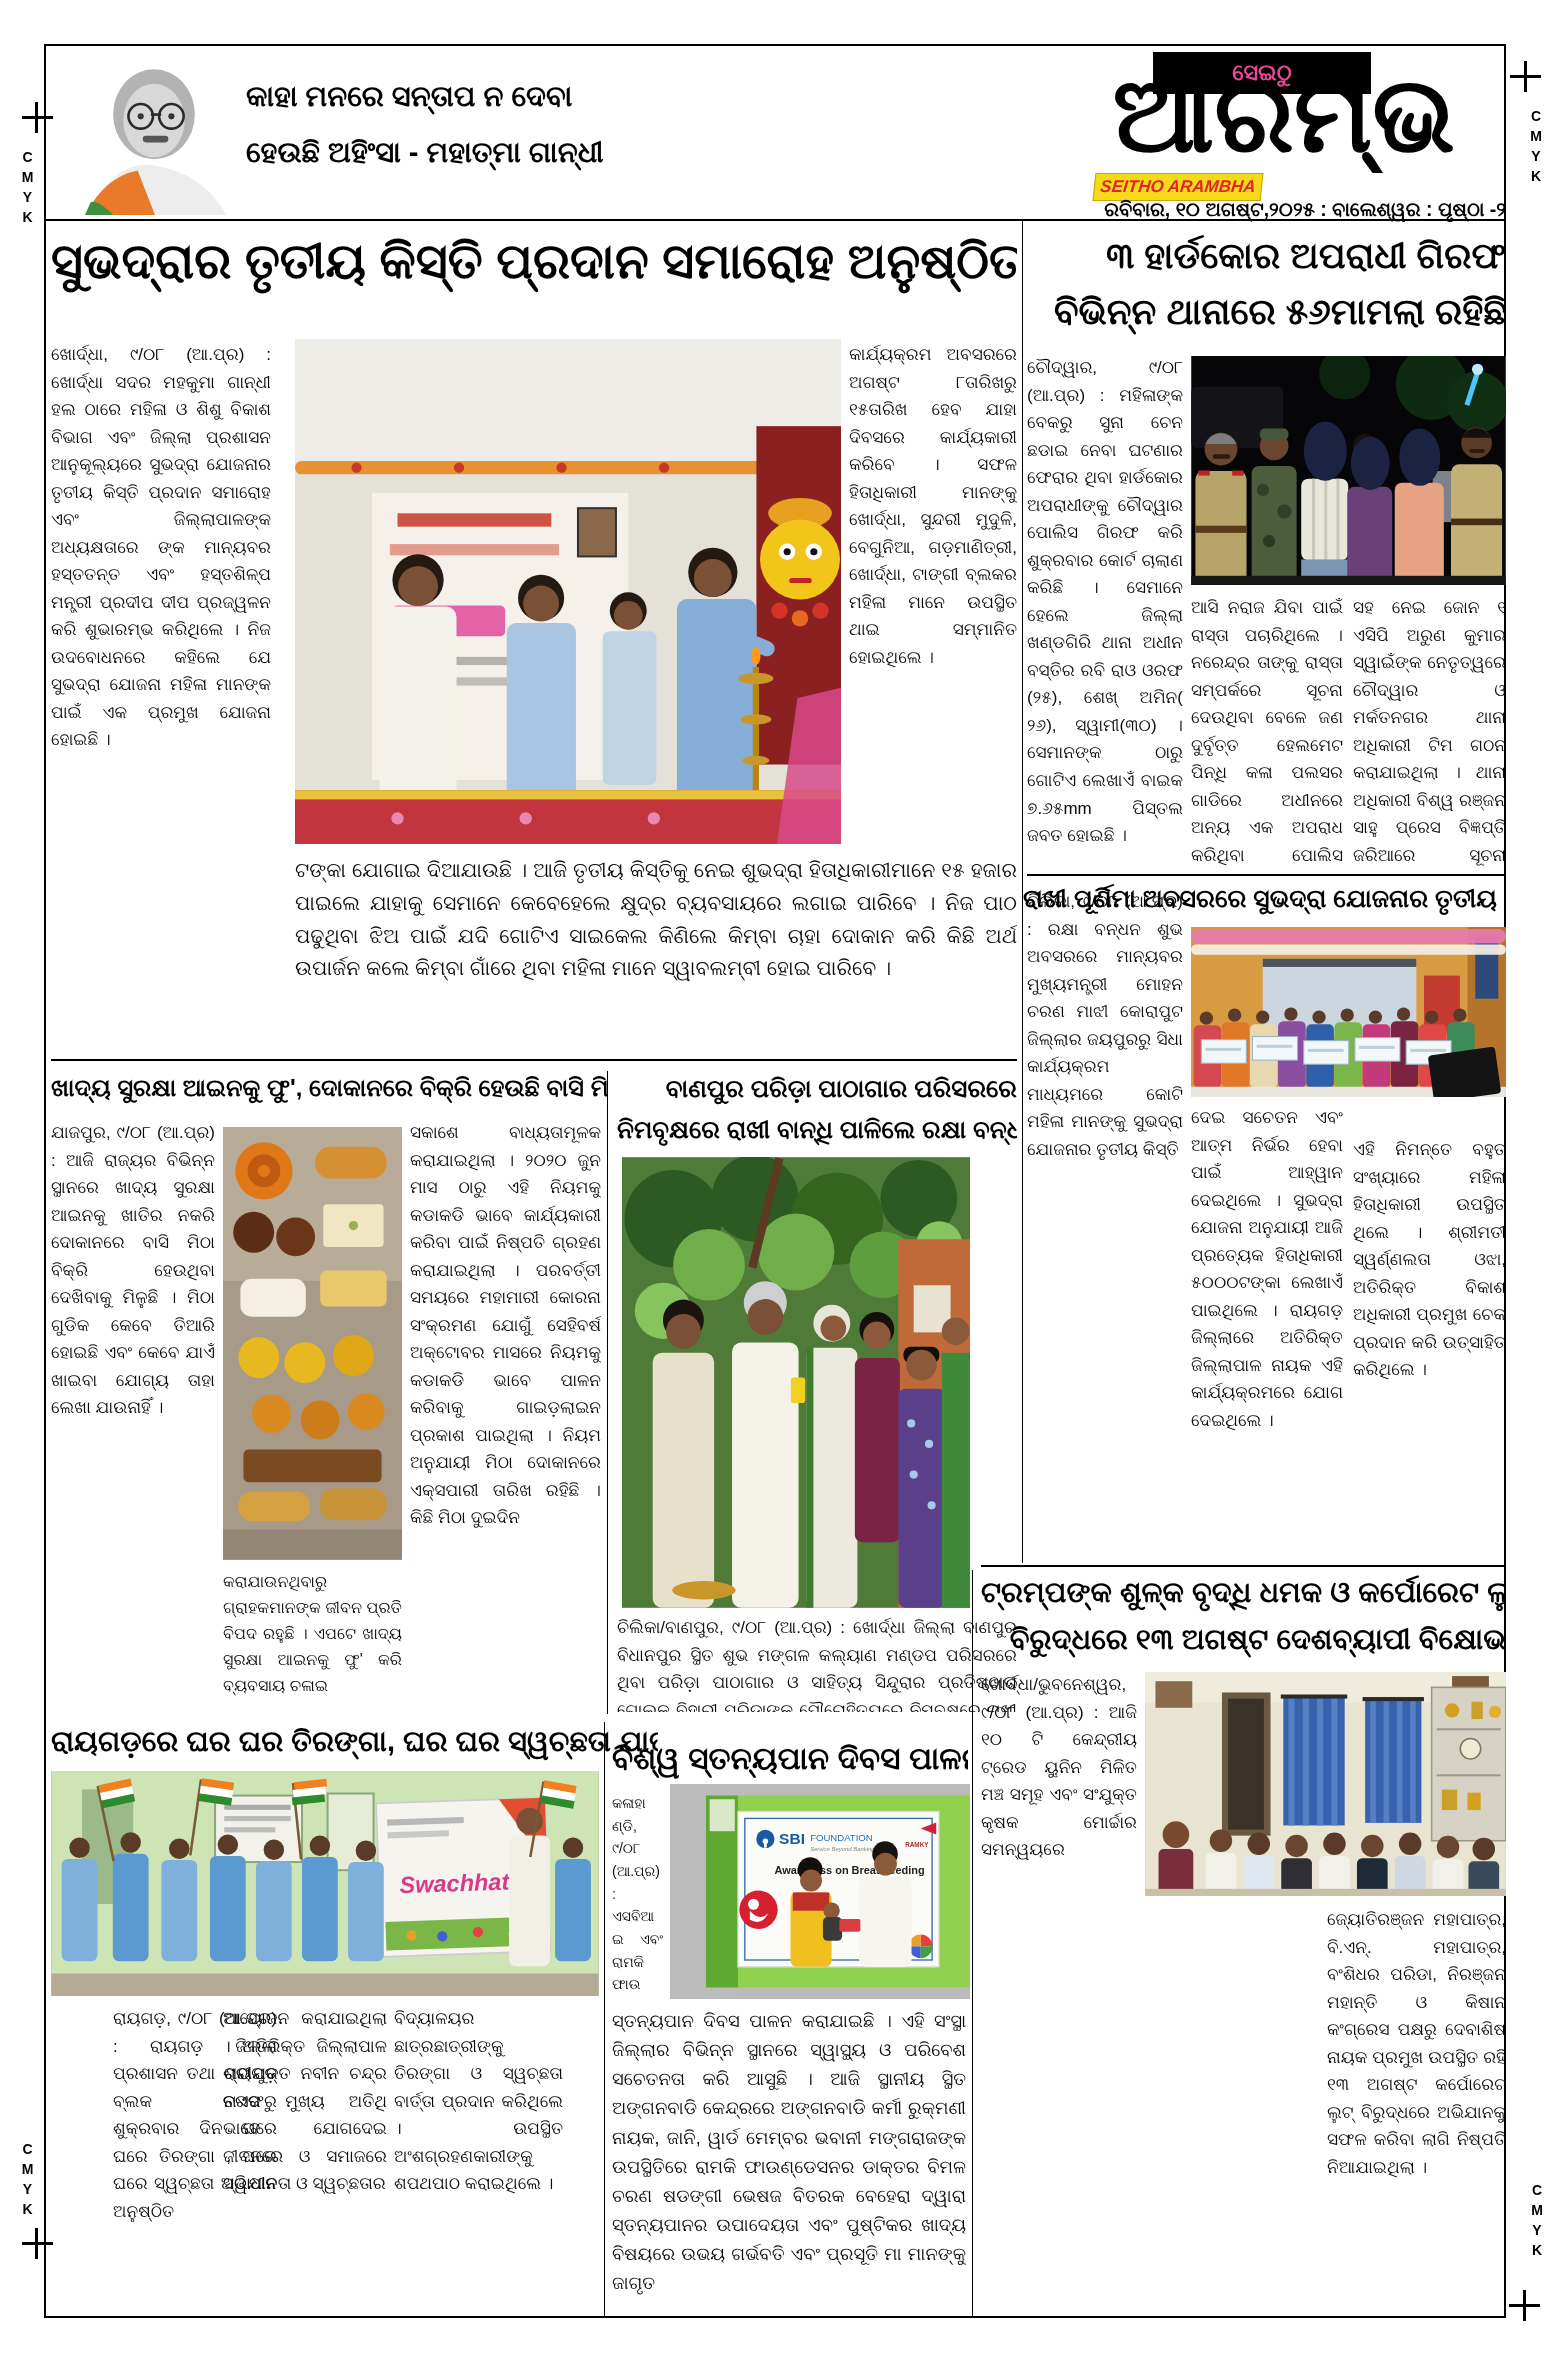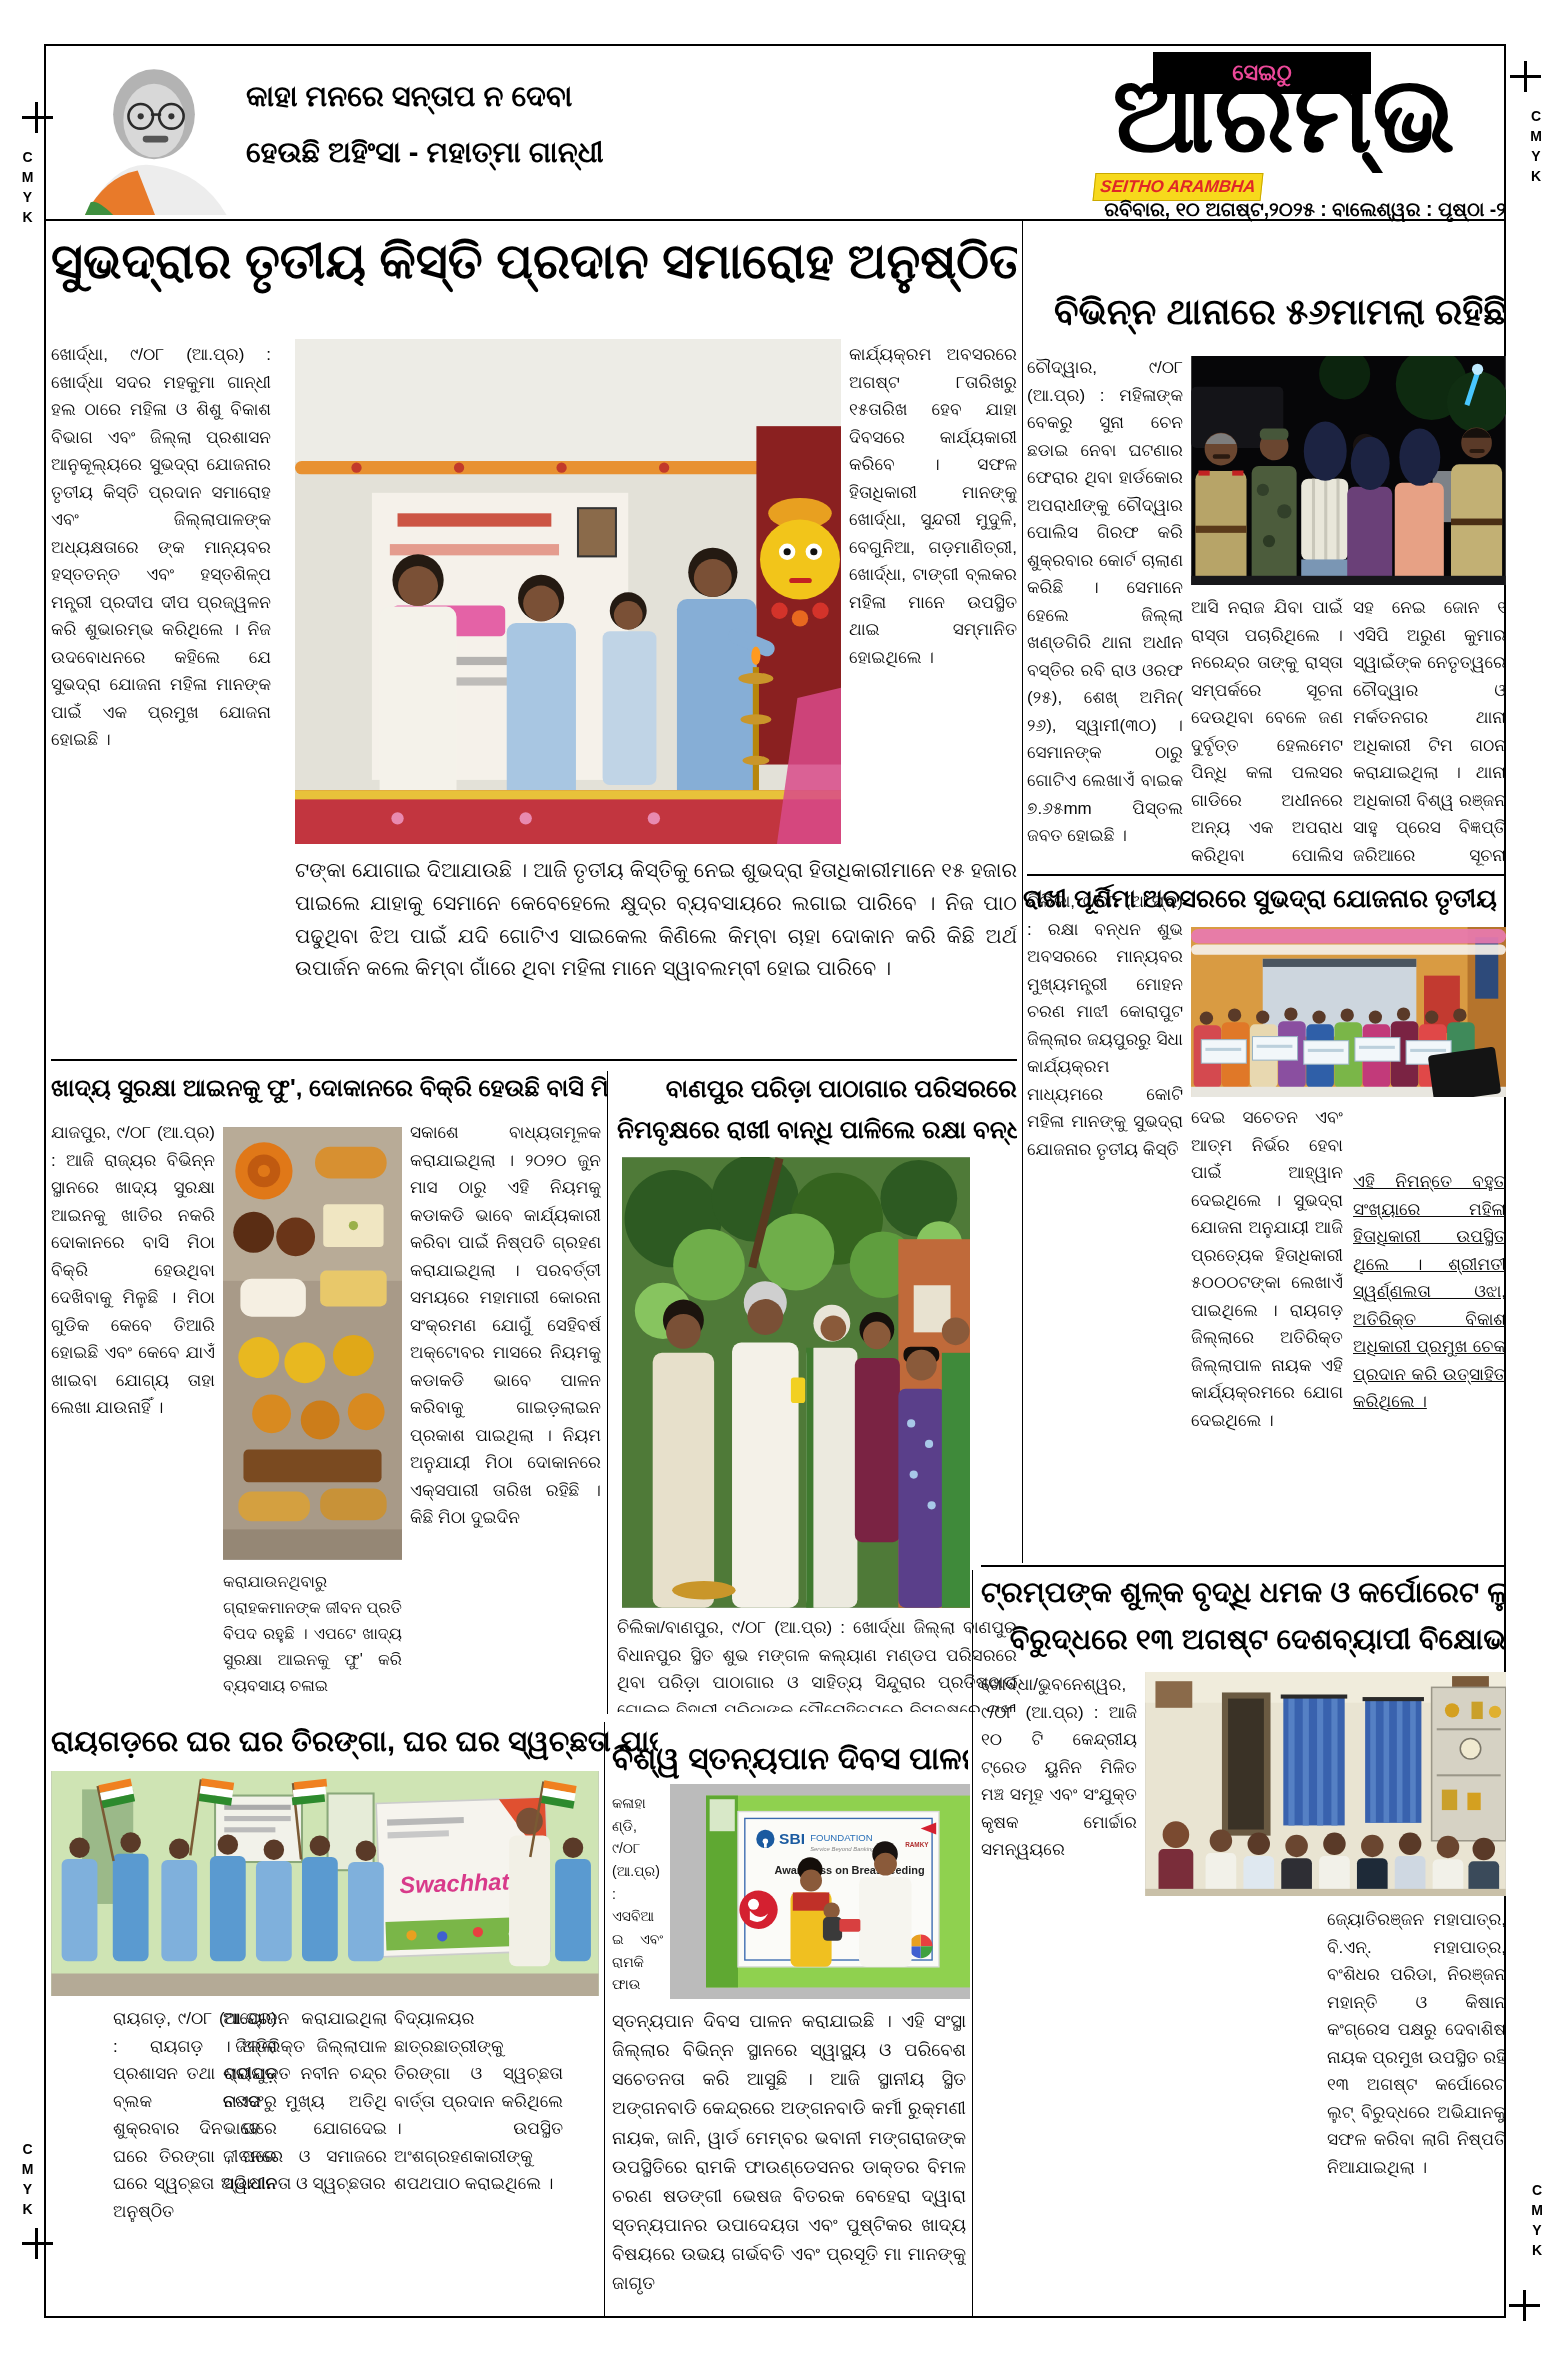--- a/index.html
+++ b/index.html
@@ -124,20 +124,21 @@
   </div>
 
   <div class="body-txt" style="left:849px;top:341px;width:168px;height:505px;">କାର୍ଯ୍ୟକ୍ରମ ଅବସରରେ ଅଗଷ୍ଟ ୮ତାରିଖରୁ ୧୫ତାରିଖ ହେବ ଯାହା ଦିବସରେ କାର୍ଯ୍ୟକାରୀ କରିବେ । ସଫଳ ହିତାଧିକାରୀ ମାନଙ୍କୁ ଖୋର୍ଦ୍ଧା, ସୁନ୍ଦରୀ ମୁଦୁଳି, ବେଗୁନିଆ, ଗଡ଼ମାଣିତ୍ରୀ, ଖୋର୍ଦ୍ଧା, ଟାଙ୍ଗୀ ବ୍ଲକର ମହିଳା ମାନେ ଉପସ୍ଥିତ ଥାଇ ସମ୍ମାନିତ ହୋଇଥିଲେ ।</div>
 
   <div class="body-txt wide-txt" style="left:295px;top:854px;width:722px;height:201px;">ଟଙ୍କା ଯୋଗାଇ ଦିଆଯାଉଛି । ଆଜି ତୃତୀୟ କିସ୍ତିକୁ ନେଇ ଶୁଭଦ୍ରା ହିତାଧିକାରୀମାନେ ୧୫ ହଜାର ପାଇଲେ ଯାହାକୁ ସେମାନେ କେବେହେଲେ କ୍ଷୁଦ୍ର ବ୍ୟବସାୟରେ ଲଗାଇ ପାରିବେ । ନିଜ ପାଠ ପଢୁଥିବା ଝିଅ ପାଇଁ ଯଦି ଗୋଟିଏ ସାଇକେଲ କିଣିଲେ କିମ୍ବା ଚାହା ଦୋକାନ କରି କିଛି ଅର୍ଥ ଉପାର୍ଜନ କଲେ କିମ୍ବା ଗାଁରେ ଥିବା ମହିଳା ମାନେ ସ୍ୱାବଲମ୍ବୀ ହୋଇ ପାରିବେ ।</div>
 
   <div class="hrule" style="left:51px;top:1059px;width:966px;"></div>
 
   <div class="vrule" style="left:1022px;top:221px;height:1342px;"></div>
 
+  <div class="head center nowrap" style="left:1027px;top:232px;width:479px;font-size:36px;">୩ ହାର୍ଡକୋର ଅପରାଧୀ ଗିରଫ</div>
   <div class="head center nowrap" style="left:1027px;top:288px;width:479px;font-size:36px;">ବିଭିନ୍ନ ଥାନାରେ ୫୬ମାମଲା ରହିଛି</div>
 
   <div class="body-txt" style="left:1027px;top:354px;width:156px;height:516px;">ଚୌଦ୍ୱାର, ୯/୦୮ (ଆ.ପ୍ର) : ମହିଳାଙ୍କ ବେକରୁ ସୁନା ଚେନ ଛଡାଇ ନେବା ଘଟଣାର ଫେରାର ଥିବା ହାର୍ଡକୋର ଅପରାଧୀଙ୍କୁ ଚୌଦ୍ୱାର ପୋଲିସ ଗିରଫ କରି ଶୁକ୍ରବାର କୋର୍ଟ ଚାଲାଣ କରିଛି । ସେମାନେ ହେଲେ ଜିଲ୍ଲା ଖଣ୍ଡଗିରି ଥାନା ଅଧୀନ ବସ୍ତିର ରବି ରାଓ ଓରଫ (୨୫), ଶେଖ୍ ଅମିନ( ୨୬), ସ୍ୱାମୀ(୩୦) । ସେମାନଙ୍କ ଠାରୁ ଗୋଟିଏ ଲେଖାଏଁ ବାଇକ ୭.୬୫mm ପିସ୍ତଲ ଜବତ ହୋଇଛି ।</div>
 
   <div class="ph" style="left:1191px;top:356px;width:315px;height:229px;">
     <svg viewBox="0 0 615 448">
       <rect width="615" height="448" fill="#060608"></rect>
       <circle cx="470" cy="55" r="70" fill="#0e2a10"></circle>
         <circle cx="560" cy="90" r="60" fill="#102e12"></circle>
         <circle cx="300" cy="35" r="50" fill="#0c240e"></circle>
@@ -229,21 +230,21 @@
           <rect x="328" y="232" width="70" height="6" fill="#bcd0dc"></rect>
         <rect x="420" y="222" width="88" height="46" fill="#f2f7fa" stroke="#9ab4c4" stroke-width="2"></rect>
           <rect x="428" y="238" width="70" height="6" fill="#bcd0dc"></rect>
       </g>
       <rect y="312" width="615" height="20" fill="#e8e6df"></rect>
       <rect x="468" y="242" width="132" height="92" rx="8" fill="#141414" transform="rotate(-8 534 288)"></rect>
     </svg>
   </div>
 
   <div class="body-txt" style="left:1191px;top:1104px;width:152px;height:456px;">ଦେଇ ସଚେତନ ଏବଂ ଆତ୍ମ ନିର୍ଭର ହେବା ପାଇଁ ଆହ୍ୱାନ ଦେଇଥିଲେ । ସୁଭଦ୍ରା ଯୋଜନା ଅନୁଯାୟୀ ଆଜି ପ୍ରତ୍ୟେକ ହିତାଧିକାରୀ ୫୦୦୦ଟଙ୍କା ଲେଖାଏଁ ପାଇଥିଲେ । ରାୟଗଡ଼ ଜିଲ୍ଲାରେ ଅତିରିକ୍ତ ଜିଲ୍ଲାପାଳ ନାୟକ ଏହି କାର୍ଯ୍ୟକ୍ରମରେ ଯୋଗ ଦେଇଥିଲେ ।</div>
-  <div class="body-txt" style="left:1353px;top:1168px;width:153px;height:456px;text-decoration:underline;">ଏହି ନିମନ୍ତେ ବହୁତ ସଂଖ୍ୟାରେ ମହିଳା ହିତାଧିକାରୀ ଉପସ୍ଥିତ ଥିଲେ । ଶ୍ରୀମତୀ ସ୍ୱର୍ଣ୍ଣଲତା ଓଝା, ଅତିରିକ୍ତ ବିକାଶ ଅଧିକାରୀ ପ୍ରମୁଖ ଚେକ ପ୍ରଦାନ କରି ଉତ୍ସାହିତ କରିଥିଲେ ।</div>
+  <div class="body-txt" style="left:1353px;top:1136px;width:153px;height:456px;">ଏହି ନିମନ୍ତେ ବହୁତ ସଂଖ୍ୟାରେ ମହିଳା ହିତାଧିକାରୀ ଉପସ୍ଥିତ ଥିଲେ । ଶ୍ରୀମତୀ ସ୍ୱର୍ଣ୍ଣଲତା ଓଝା, ଅତିରିକ୍ତ ବିକାଶ ଅଧିକାରୀ ପ୍ରମୁଖ ଚେକ ପ୍ରଦାନ କରି ଉତ୍ସାହିତ କରିଥିଲେ ।</div>
 
   <div class="head nowrap" style="left:51px;top:1072px;width:556px;font-size:24px;">ଖାଦ୍ୟ ସୁରକ୍ଷା ଆଇନକୁ ଫୁ', ଦୋକାନରେ ବିକ୍ରି ହେଉଛି ବାସି ମିଠା</div>
 
   <div class="body-txt" style="left:51px;top:1119px;width:164px;height:592px;">ଯାଜପୁର, ୯/୦୮ (ଆ.ପ୍ର) : ଆଜି ରାଜ୍ୟର ବିଭିନ୍ନ ସ୍ଥାନରେ ଖାଦ୍ୟ ସୁରକ୍ଷା ଆଇନକୁ ଖାତିର ନକରି ଦୋକାନରେ ବାସି ମିଠା ବିକ୍ରି ହେଉଥିବା ଦେଖିବାକୁ ମିଳୁଛି । ମିଠା ଗୁଡିକ କେବେ ତିଆରି ହୋଇଛି ଏବଂ କେବେ ଯାଏଁ ଖାଇବା ଯୋଗ୍ୟ ତାହା ଲେଖା ଯାଉନାହିଁ ।</div>
 
   <div class="ph" style="left:223px;top:1127px;width:179px;height:433px;">
     <svg viewBox="0 0 350 845">
       <rect width="350" height="845" fill="#a89a88"></rect>
       <rect width="350" height="300" fill="#b8ab97"></rect>
       <circle cx="80" cy="85" r="56" fill="#e07818"></circle>

